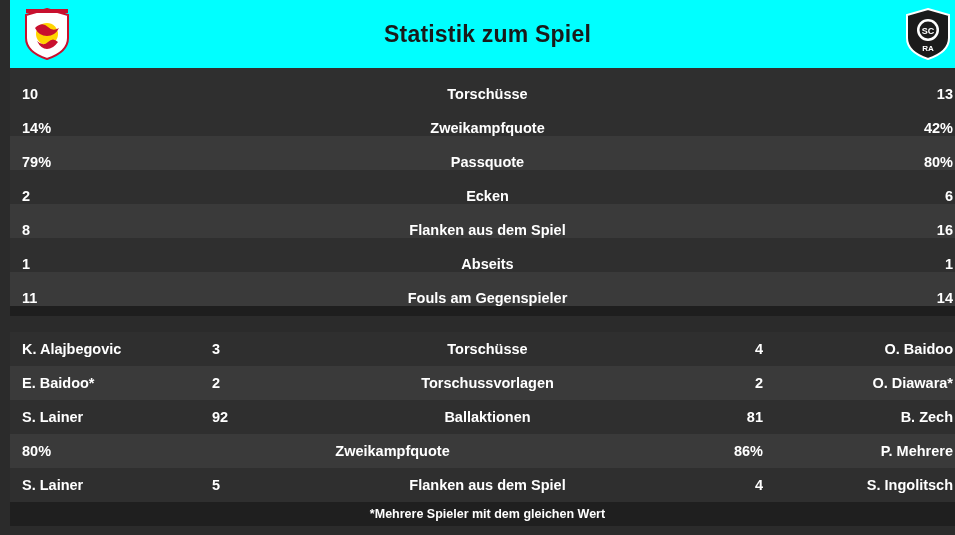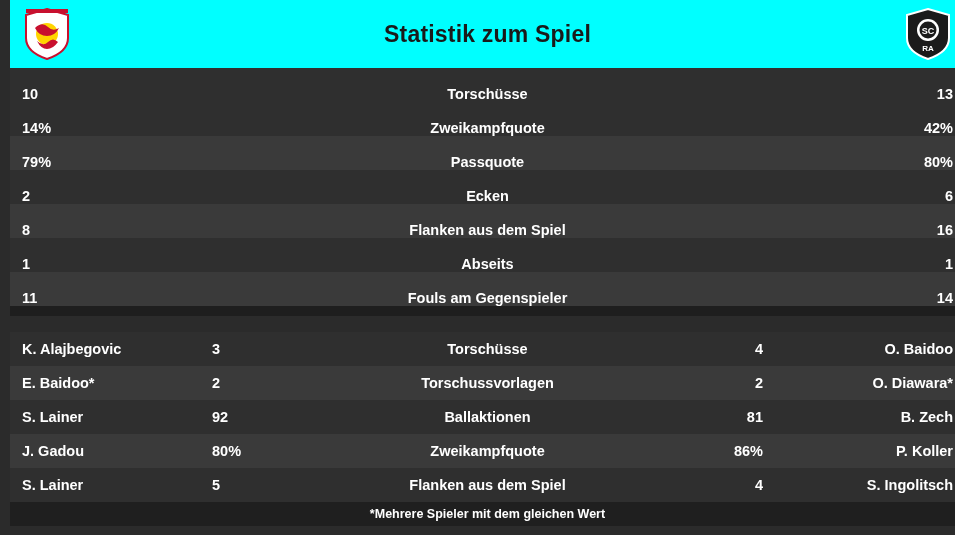--- a/index.html
+++ b/index.html
@@ -234,25 +234,24 @@
 
     <div class="prow dark">
       <div class="p-name-left">S. Lainer</div>
       <div class="p-val-left">92</div>
       <div class="p-label">Ballaktionen</div>
       <div class="p-val-right">81</div>
       <div class="p-name-right">B. Zech</div>
     </div>
 
     <div class="prow light">
-      <div class="p-name-left">J. Gadou</div>
       <div class="p-val-left">80%</div>
       <div class="p-label">Zweikampfquote</div>
       <div class="p-val-right">86%</div>
-      <div class="p-name-right">P. Koller</div>
+      <div class="p-name-right">P. Mehrere</div>
     </div>
 
     <div class="prow dark">
       <div class="p-name-left">S. Lainer</div>
       <div class="p-val-left">5</div>
       <div class="p-label">Flanken aus dem Spiel</div>
       <div class="p-val-right">4</div>
       <div class="p-name-right">S. Ingolitsch</div>
     </div>
 

